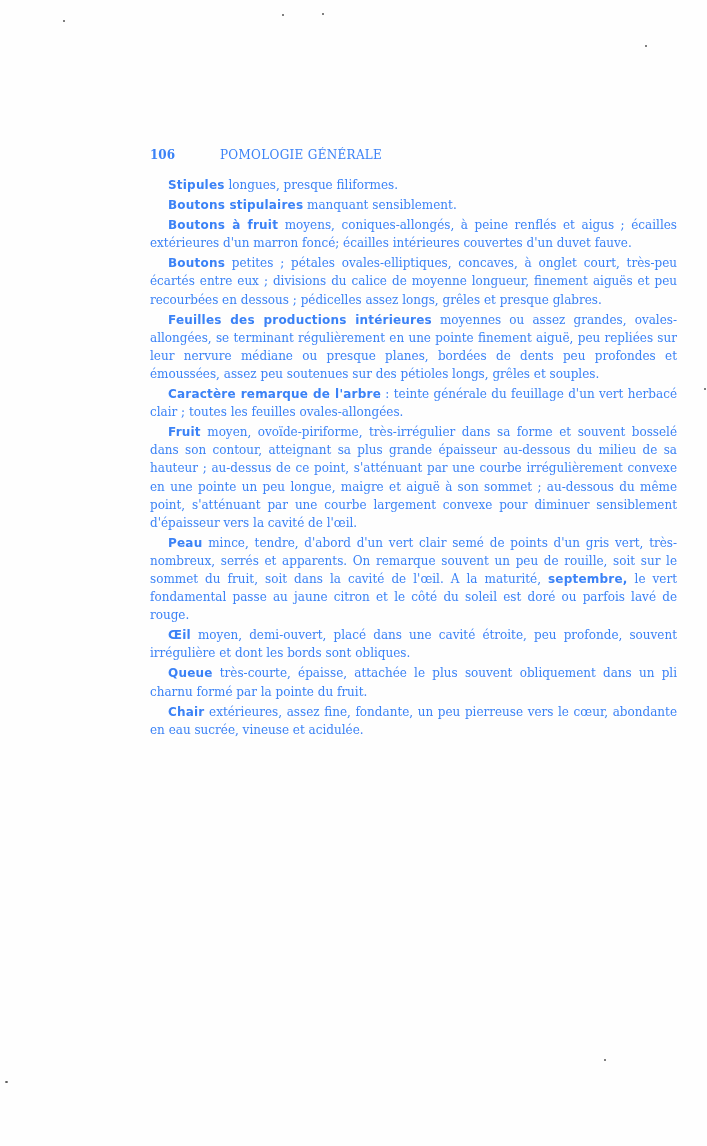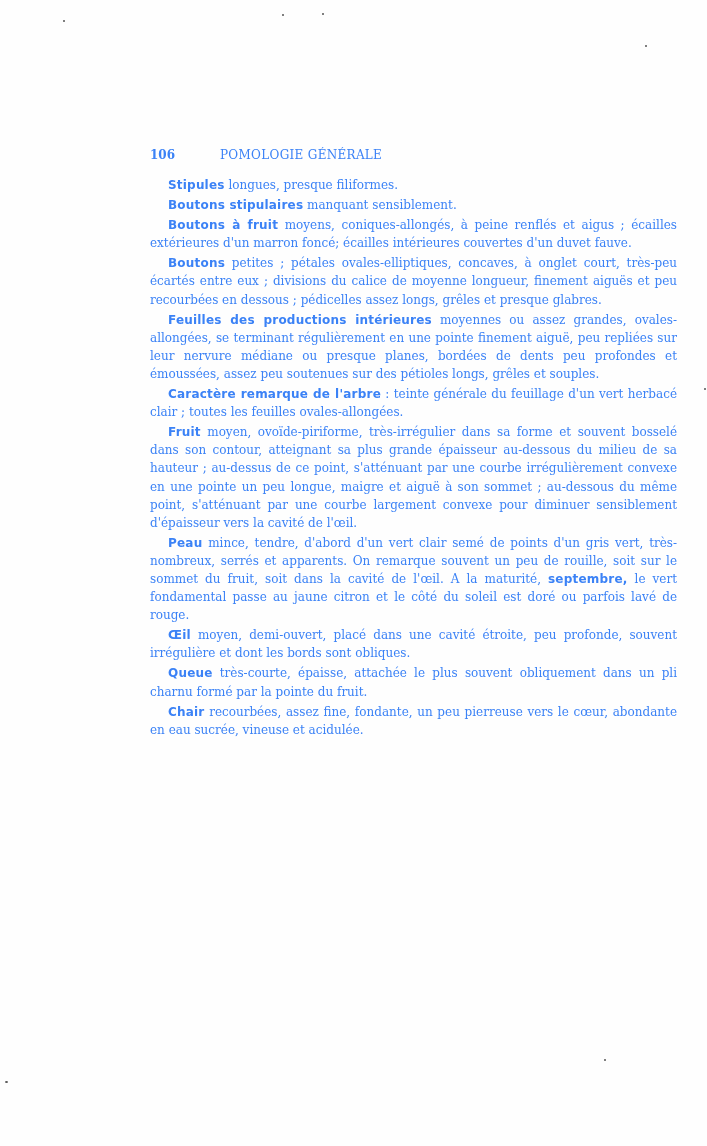--- a/index.html
+++ b/index.html
@@ -37,15 +37,15 @@
     <p class="para"><span class="term">Stipules</span><span> longues, presque filiformes.</span></p>
     <p class="para"><span class="term">Boutons stipulaires</span><span> manquant sensiblement.</span></p>
     <p class="para"><span class="term">Boutons à fruit</span><span> moyens, coniques-allongés, à peine renflés et aigus ; écailles extérieures d'un marron foncé; écailles intérieures couvertes d'un duvet fauve.</span></p>
     <p class="para"><span class="term">Boutons</span><span> petites ; pétales ovales-elliptiques, concaves, à onglet court, très-peu écartés entre eux ; divisions du calice de moyenne longueur, finement aiguës et peu recourbées en dessous ; pédicelles assez longs, grêles et presque glabres.</span></p>
     <p class="para"><span class="term">Feuilles des productions intérieures</span><span> moyennes ou assez grandes, ovales-allongées, se terminant régulièrement en une pointe finement aiguë, peu repliées sur leur nervure médiane ou presque planes, bordées de dents peu profondes et émoussées, assez peu soutenues sur des pétioles longs, grêles et souples.</span></p>
     <p class="para"><span class="term">Caractère remarque de l'arbre</span><span> : teinte générale du feuillage d'un vert herbacé clair ; toutes les feuilles ovales-allongées.</span></p>
     <p class="para"><span class="term">Fruit</span><span> moyen, ovoïde-piriforme, très-irrégulier dans sa forme et souvent bosselé dans son contour, atteignant sa plus grande épaisseur au-dessous du milieu de sa hauteur ; au-dessus de ce point, s'atténuant par une courbe irrégulièrement convexe en une pointe un peu longue, maigre et aiguë à son sommet ; au-dessous du même point, s'atténuant par une courbe largement convexe pour diminuer sensiblement d'épaisseur vers la cavité de l'œil.</span></p>
     <p class="para"><span class="term">Peau</span><span> mince, tendre, d'abord d'un vert clair semé de points d'un gris vert, très-nombreux, serrés et apparents. On remarque souvent un peu de rouille, soit sur le sommet du fruit, soit dans la cavité de l'œil. A la maturité, </span><span class="term">septembre,</span><span> le vert fondamental passe au jaune citron et le côté du soleil est doré ou parfois lavé de rouge.</span></p>
     <p class="para"><span class="term">Œil</span><span> moyen, demi-ouvert, placé dans une cavité étroite, peu profonde, souvent irrégulière et dont les bords sont obliques.</span></p>
     <p class="para"><span class="term">Queue</span><span> très-courte, épaisse, attachée le plus souvent obliquement dans un pli charnu formé par la pointe du fruit.</span></p>
-    <p class="para"><span class="term">Chair</span><span> recourbées, assez fine, fondante, un peu pierreuse vers le cœur, abondante en eau sucrée, vineuse et acidulée.</span></p>
+    <p class="para"><span class="term">Chair</span><span> extérieures, assez fine, fondante, un peu pierreuse vers le cœur, abondante en eau sucrée, vineuse et acidulée.</span></p>
   </div>
 </div>
 
 </body></html>

